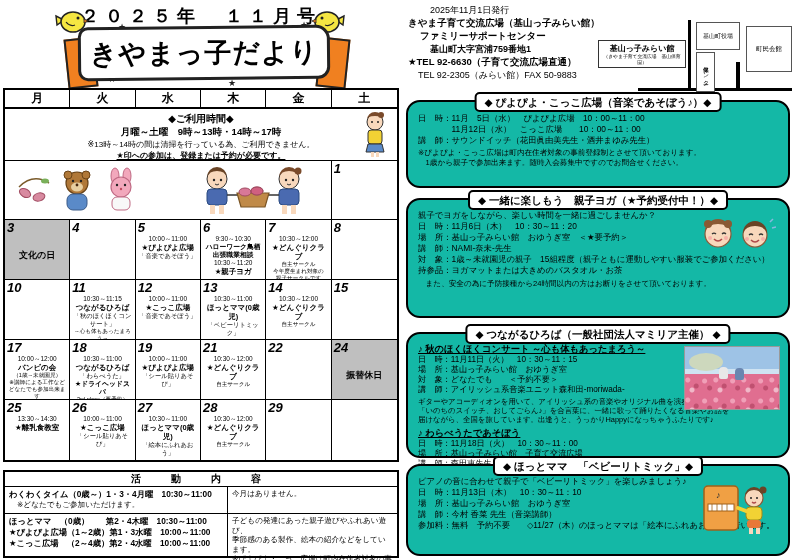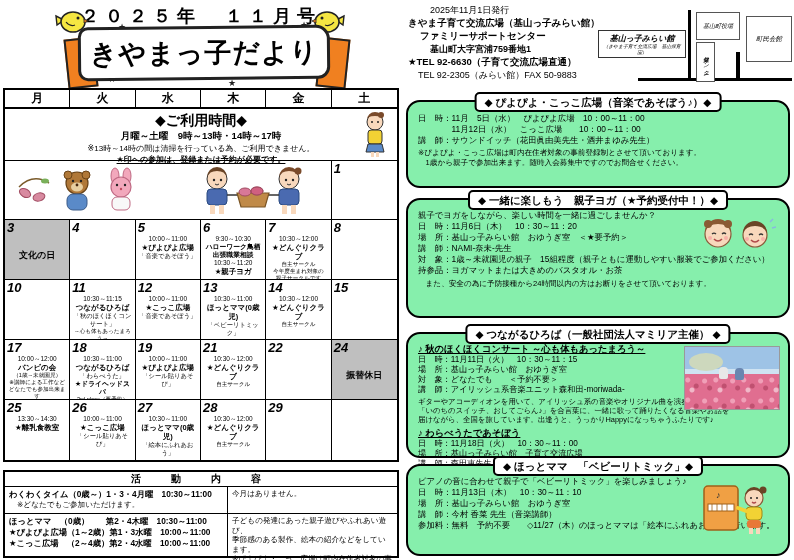--- a/index.html
+++ b/index.html
@@ -17,21 +17,21 @@
   .star{position:absolute;font-size:9px;color:#222;}
   .chick{position:absolute;}
   .chick.r{transform:scaleX(-1);}
 
   
   .cal{position:absolute;left:3px;top:88px;width:396px;border:2px solid #000;box-sizing:border-box;background:#fff;}
   .cal-head{display:grid;grid-template-columns:repeat(6,1fr);border-bottom:2px solid #000;}
   .wd{text-align:center;font-weight:bold;font-size:12px;line-height:17px;height:17px;border-right:1px solid #000;}
   .wd:nth-child(6){border-right:none;}
   .cal-notice{position:relative;height:52px;border-bottom:1px solid #000;text-align:center;padding-top:3px;box-sizing:border-box;}
-  .nt0{font-size:14px;font-weight:bold;}
+  .nt0{font-size:10px;font-weight:bold;}
   .nt1{font-size:9.5px;font-weight:bold;}
   .nt2{font-size:8px;}
   .nt3{font-size:8px;font-weight:bold;text-decoration:underline;}
   .cal-row2{display:flex;height:58px;border-bottom:1px solid #000;}
   .illust-cell{flex:1;position:relative;border-right:1px solid #000;}
   .sat1{width:calc(100%/6);box-sizing:border-box;}
   .cal-grid{display:grid;grid-template-columns:repeat(6,1fr);grid-auto-rows:60px;}
   .cal-cell{border-right:1px solid #000;border-bottom:1px solid #000;padding:1px 2px;box-sizing:border-box;overflow:hidden;position:relative;}
   .cal-cell:nth-child(6n){border-right:none;}
   .cal-cell:nth-child(n+19){border-bottom:none;}
@@ -63,29 +63,29 @@
   .pub{position:absolute;left:408px;top:4px;width:276px;}
   .pub div{white-space:nowrap;}
   .pb0{font-size:9px;padding-left:22px;}
   .pb1{font-size:9.5px;font-weight:bold;}
   .pb2{font-size:9.5px;font-weight:bold;padding-left:12px;}
   .pb3{font-size:9px;font-weight:bold;padding-left:22px;}
   .pb4{font-size:9.5px;font-weight:bold;}
   .pb5{font-size:9px;padding-left:10px;}
 
   
-  .map{position:absolute;left:598px;top:8px;width:194px;height:82px;font-style:italic;}
+  .map{position:absolute;left:598px;top:18px;width:194px;height:82px;}
   .road{position:absolute;background:#000;}
   .map-box{position:absolute;border:1px solid #555;background:#fff;display:flex;align-items:center;justify-content:center;text-align:center;}
   .fac-label{position:absolute;left:0;top:22px;width:84px;border:1px solid #333;background:#fff;text-align:center;padding:2px 1px;}
   .fac-name{font-weight:bold;font-size:8px;}
   .fac-sub{font-size:4.8px;line-height:5.5px;}
 
   
-  .sec{position:absolute;left:406px;width:384px;border:2px solid #000;border-radius:14px;box-sizing:border-box;background:#86efac;padding:9px 8px 2px 10px;}
+  .sec{position:absolute;left:406px;width:384px;border:2px solid #000;border-radius:14px;box-sizing:border-box;background:#14b8a6;padding:9px 8px 2px 10px;}
   .sec-tab{position:absolute;left:50%;top:-10px;transform:translateX(-50%);background:#fff;border:2px solid #000;border-radius:5px;padding:0 8px;font-weight:bold;font-size:10.5px;white-space:nowrap;line-height:16px;}
   .ln{font-size:8.4px;line-height:11px;white-space:nowrap;}
   .note{font-size:7.6px;line-height:9.5px;white-space:nowrap;}
   .intro{font-size:8.4px;line-height:12px;}
   .evh{font-weight:bold;text-decoration:underline;font-size:9.3px;line-height:12px;}
   .sec3 .ln{line-height:10px;font-size:8.2px;}
   .desc .note{font-size:7.4px;line-height:9px;}
   .photo{position:absolute;right:8px;top:12px;width:94px;height:62px;border:1px solid #999;overflow:hidden;background:linear-gradient(#9ec3e6 0 36%,#cfe3f2 36% 44%,#e06e90 44% 100%);}
   .photo .tree{position:absolute;left:4px;top:6px;width:34px;height:18px;border-radius:50%;background:#cdd8bd;}
   .photo .dotfield{position:absolute;left:0;bottom:0;width:100%;height:56%;background:radial-gradient(circle at 10% 30%,#f0a0b8 2px,transparent 3px),radial-gradient(circle at 40% 60%,#c05070 2px,transparent 3px),radial-gradient(circle at 70% 35%,#f0a0b8 2px,transparent 3px),radial-gradient(circle at 88% 70%,#c05070 2px,transparent 3px),radial-gradient(circle at 25% 80%,#f0b8c8 2px,transparent 3px);background-size:28px 20px;}

